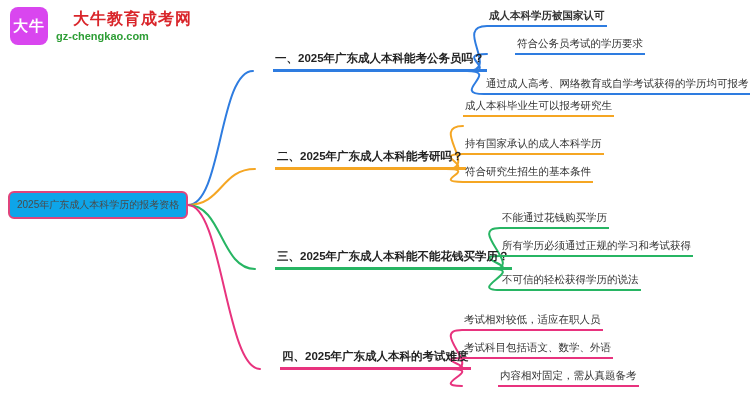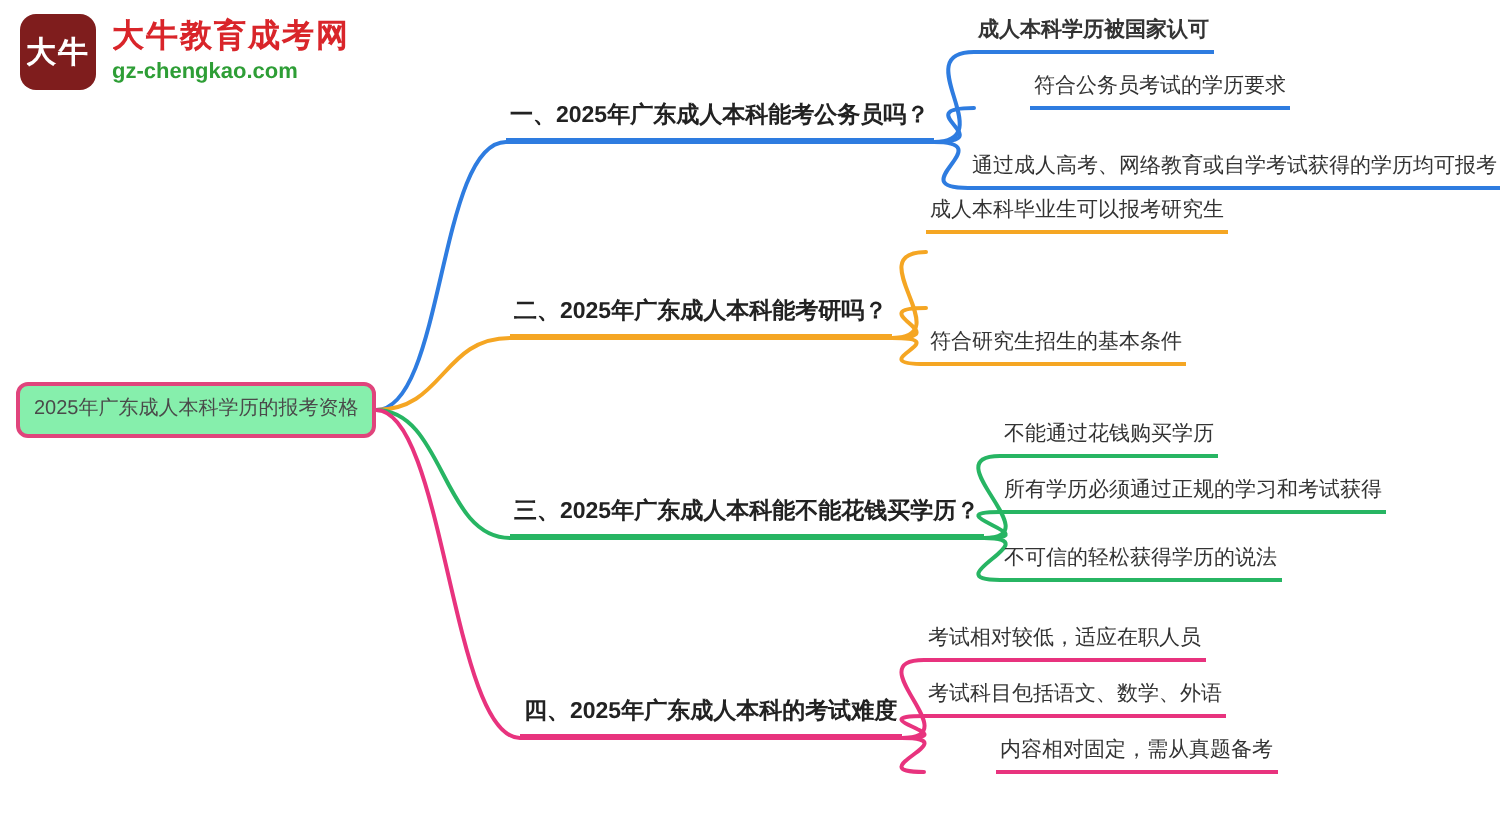--- a/index.html
+++ b/index.html
@@ -32,20 +32,21 @@
     display: flex;
     align-items: center;
     justify-content: center;
     letter-spacing: 1px;
   }
   .site-name {
     font-size: 16px;
     font-weight: bold;
     letter-spacing: 1px;
     line-height: 20px;
+    margin-left: 17px;
   }
   .site-url {
     font-size: 11px;
     font-weight: bold;
     line-height: 14px;
   }
   .root-node {
     position: absolute;
     left: 8px; top: 191px;
     font-size: 10px;
@@ -59,20 +60,21 @@
   }
   .topic {
     position: absolute;
     font-size: 11.5px;
     font-weight: bold;
     line-height: 15px;
     padding: 0 2px 3px 2px;
     border-bottom: 3px solid;
     color: #222;
     white-space: nowrap;
+    margin-left: 20px;
   }
   .leaf {
     position: absolute;
     font-size: 10.5px;
     line-height: 13px;
     padding: 0 2px 3px 2px;
     border-bottom: 2px solid;
     color: #333;
     white-space: nowrap;
   }
@@ -95,41 +97,42 @@
       <path d="M 492 269 C 526 269, 466 228, 500 228" stroke="#27b563" fill="none" stroke-width="2" stroke-linecap="round"></path>
       <path d="M 492 269 C 526 269, 466 256, 500 256" stroke="#27b563" fill="none" stroke-width="2" stroke-linecap="round"></path>
       <path d="M 492 269 C 526 269, 466 290, 500 290" stroke="#27b563" fill="none" stroke-width="2" stroke-linecap="round"></path>
       <path d="M 188 205 C 222 205, 226 369, 260 369" stroke="#e8337e" fill="none" stroke-width="2" stroke-linecap="round"></path>
       <path d="M 451 369 C 485 369, 428 330, 462 330" stroke="#e8337e" fill="none" stroke-width="2" stroke-linecap="round"></path>
       <path d="M 451 369 C 485 369, 428 358, 462 358" stroke="#e8337e" fill="none" stroke-width="2" stroke-linecap="round"></path>
       <path d="M 451 369 C 485 369, 428 386, 462 386" stroke="#e8337e" fill="none" stroke-width="2" stroke-linecap="round"></path>
     </svg>
 
   <div class="logo">
-    <div class="logo-icon" style="background: #7f1d1d;">
+    <div class="logo-icon" style="background: #d946ef;">
       <span>大牛</span>
     </div>
     <div class="logo-text">
       <div class="site-name" style="color: rgb(217, 37, 42);">大牛教育成考网</div>
       <div class="site-url" style="color: rgb(46, 158, 54);">gz-chengkao.com</div>
     </div>
   </div>
 
-  <div class="root-node" style="border-color: rgb(224, 68, 124); background: #86efac;">2025年广东成人本科学历的报考资格</div>
+  <div class="root-node" style="border-color: rgb(224, 68, 124); background: #0ea5e9;">2025年广东成人本科学历的报考资格</div>
 
   <div class="topic" style="left: 253px; top: 51px; border-bottom-color: rgb(46, 124, 224);">一、2025年广东成人本科能考公务员吗？</div>
   <div class="topic" style="left: 255px; top: 149px; border-bottom-color: rgb(245, 166, 35); text-align: center;">二、2025年广东成人本科能考研吗？</div>
   <div class="topic" style="left: 255px; top: 249px; border-bottom-color: rgb(39, 181, 99);">三、2025年广东成人本科能不能花钱买学历？</div>
   <div class="topic" style="left: 260px; top: 349px; border-bottom-color: rgb(232, 51, 126);">四、2025年广东成人本科的考试难度</div>
 
   <div class="leaf" style="left: 487px; top: 9px; border-bottom-color: rgb(46, 124, 224); font-weight: bold;">成人本科学历被国家认可</div>
   <div class="leaf" style="left: 487px; top: 37px; border-bottom-color: rgb(46, 124, 224); margin-left: 28px;">符合公务员考试的学历要求</div>
   <div class="leaf" style="left: 484px; top: 77px; border-bottom-color: rgb(46, 124, 224);">通过成人高考、网络教育或自学考试获得的学历均可报考</div>
 
   <div class="leaf" style="left: 463px; top: 99px; border-bottom-color: rgb(245, 166, 35);">成人本科毕业生可以报考研究生</div>
+  <div class="leaf" style="left: 463px; top: 137px; border-bottom-color: rgb(245, 166, 35);">持有国家承认的成人本科学历</div>
   <div class="leaf" style="left: 463px; top: 165px; border-bottom-color: rgb(245, 166, 35);">符合研究生招生的基本条件</div>
 
   <div class="leaf" style="left: 500px; top: 211px; border-bottom-color: rgb(39, 181, 99);">不能通过花钱购买学历</div>
   <div class="leaf" style="left: 500px; top: 239px; border-bottom-color: rgb(39, 181, 99);">所有学历必须通过正规的学习和考试获得</div>
   <div class="leaf" style="left: 462px; top: 313px; border-bottom-color: rgb(232, 51, 126);">考试相对较低，适应在职人员</div>
 
   <div class="leaf" style="left: 500px; top: 273px; border-bottom-color: rgb(39, 181, 99);">不可信的轻松获得学历的说法</div>
   <div class="leaf" style="left: 462px; top: 341px; border-bottom-color: rgb(232, 51, 126);">考试科目包括语文、数学、外语</div>
   <div class="leaf" style="left: 462px; top: 369px; border-bottom-color: rgb(232, 51, 126); margin-left: 36px;">内容相对固定，需从真题备考</div>
 

